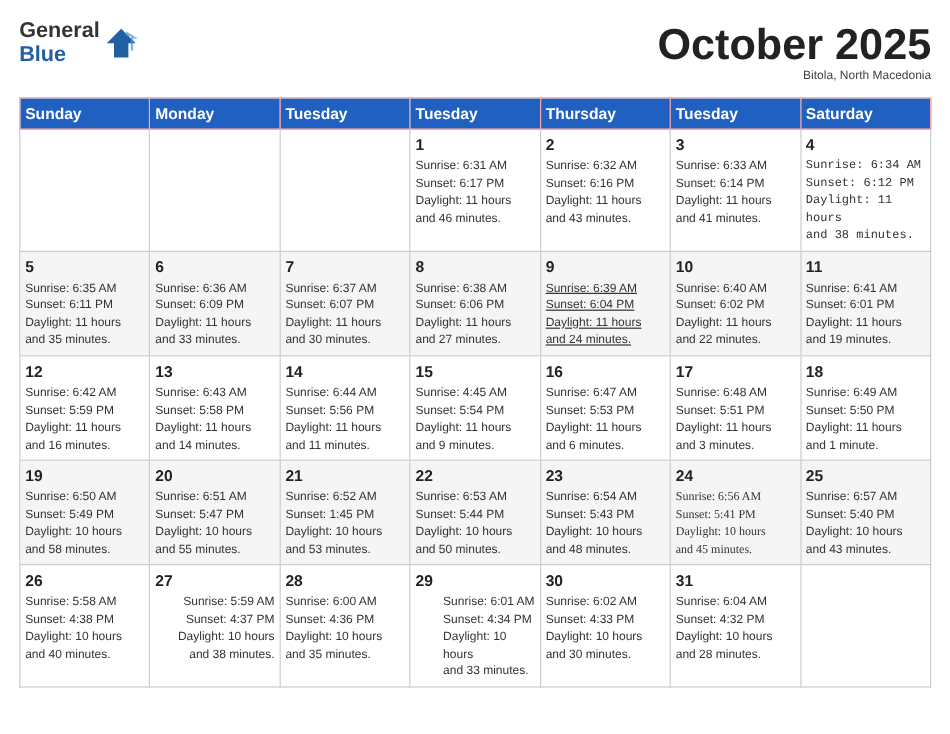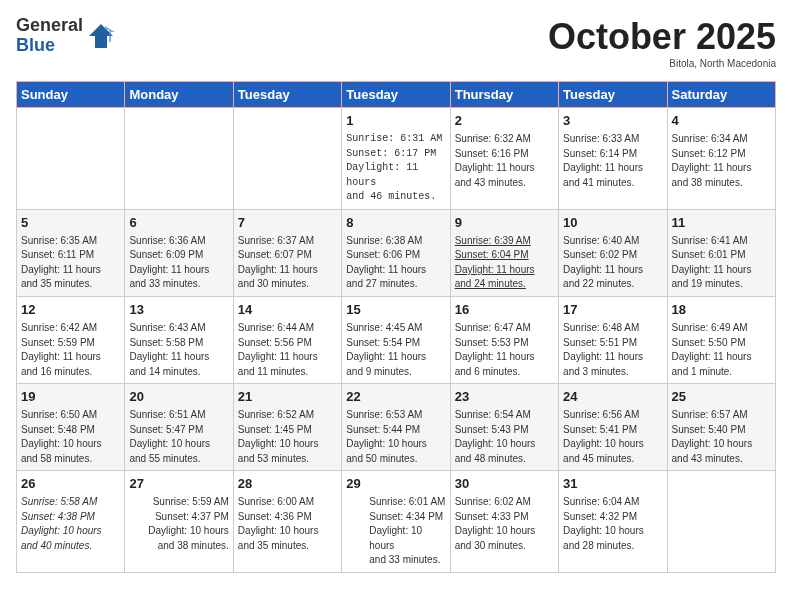--- a/index.html
+++ b/index.html
@@ -128,42 +128,42 @@
         <th>Saturday</th>
       </tr>
   </thead>
   <tbody id="calendar-body">
   <tr>
         <td class="empty-cell"></td>
         <td class="empty-cell"></td>
         <td class="empty-cell"></td>
         <td>
           <span class="day-number">1</span>
-          <div class="day-info" style="white-space: pre-line; font-family: Liberation Mono, monospace;">Sunrise: 6:31 AM
+          <div class="day-info" style="white-space: pre-line;">Sunrise: 6:31 AM
 Sunset: 6:17 PM
 Daylight: 11 hours
 and 46 minutes.</div>
         </td>
         <td>
           <span class="day-number">2</span>
           <div class="day-info" style="white-space: pre-line;">Sunrise: 6:32 AM
 Sunset: 6:16 PM
 Daylight: 11 hours
 and 43 minutes.</div>
         </td>
         <td>
           <span class="day-number">3</span>
           <div class="day-info" style="white-space: pre-line;">Sunrise: 6:33 AM
 Sunset: 6:14 PM
 Daylight: 11 hours
 and 41 minutes.</div>
         </td>
         <td>
           <span class="day-number">4</span>
-          <div class="day-info" style="white-space: pre-line;">Sunrise: 6:34 AM
+          <div class="day-info" style="white-space: pre-line; font-family: Liberation Mono, monospace;">Sunrise: 6:34 AM
 Sunset: 6:12 PM
 Daylight: 11 hours
 and 38 minutes.</div>
         </td>
       </tr>
       <tr>
         <td>
           <span class="day-number">5</span>
           <div class="day-info" style="white-space: pre-line;">Sunrise: 6:35 AM
 Sunset: 6:11 PM
@@ -261,21 +261,21 @@
           <div class="day-info" style="white-space: pre-line;">Sunrise: 6:49 AM
 Sunset: 5:50 PM
 Daylight: 11 hours
 and 1 minute.</div>
         </td>
       </tr>
       <tr>
         <td>
           <span class="day-number">19</span>
           <div class="day-info" style="white-space: pre-line;">Sunrise: 6:50 AM
-Sunset: 5:48 PM
+Sunset: 5:49 PM
 Daylight: 10 hours
 and 58 minutes.</div>
         </td>
         <td>
           <span class="day-number">20</span>
           <div class="day-info" style="white-space: pre-line;">Sunrise: 6:51 AM
 Sunset: 5:47 PM
 Daylight: 10 hours
 and 55 minutes.</div>
         </td>
@@ -295,37 +295,37 @@
         </td>
         <td>
           <span class="day-number">23</span>
           <div class="day-info" style="white-space: pre-line;">Sunrise: 6:54 AM
 Sunset: 5:43 PM
 Daylight: 10 hours
 and 48 minutes.</div>
         </td>
         <td>
           <span class="day-number">24</span>
-          <div class="day-info" style="white-space: pre-line;">Sunrise: 6:56 AM
+          <div class="day-info" style="white-space: pre-line; font-family: Liberation Serif, serif;">Sunrise: 6:56 AM
 Sunset: 5:41 PM
 Daylight: 10 hours
 and 45 minutes.</div>
         </td>
         <td>
           <span class="day-number">25</span>
           <div class="day-info" style="white-space: pre-line;">Sunrise: 6:57 AM
 Sunset: 5:40 PM
 Daylight: 10 hours
 and 43 minutes.</div>
         </td>
       </tr>
       <tr>
         <td>
           <span class="day-number">26</span>
-          <div class="day-info" style="white-space: pre-line; font-style: italic;">Sunrise: 5:58 AM
+          <div class="day-info" style="white-space: pre-line;">Sunrise: 5:58 AM
 Sunset: 4:38 PM
 Daylight: 10 hours
 and 40 minutes.</div>
         </td>
         <td>
           <span class="day-number">27</span>
           <div class="day-info" style="white-space: pre-line; text-align: right;">Sunrise: 5:59 AM
 Sunset: 4:37 PM
 Daylight: 10 hours
 and 38 minutes.</div>

